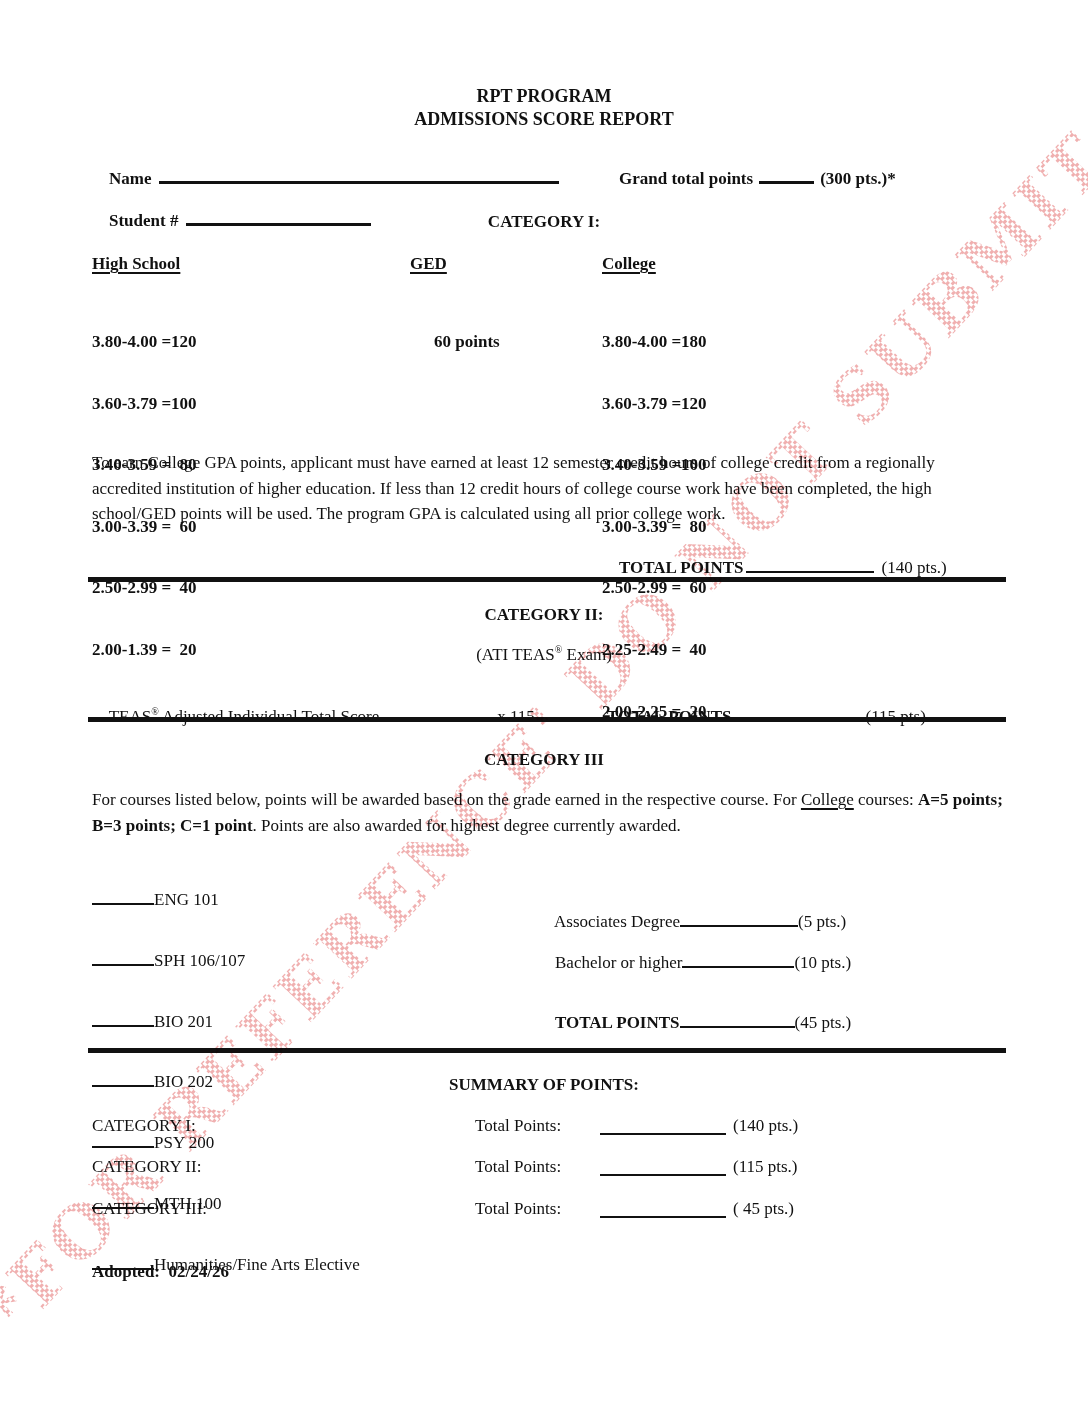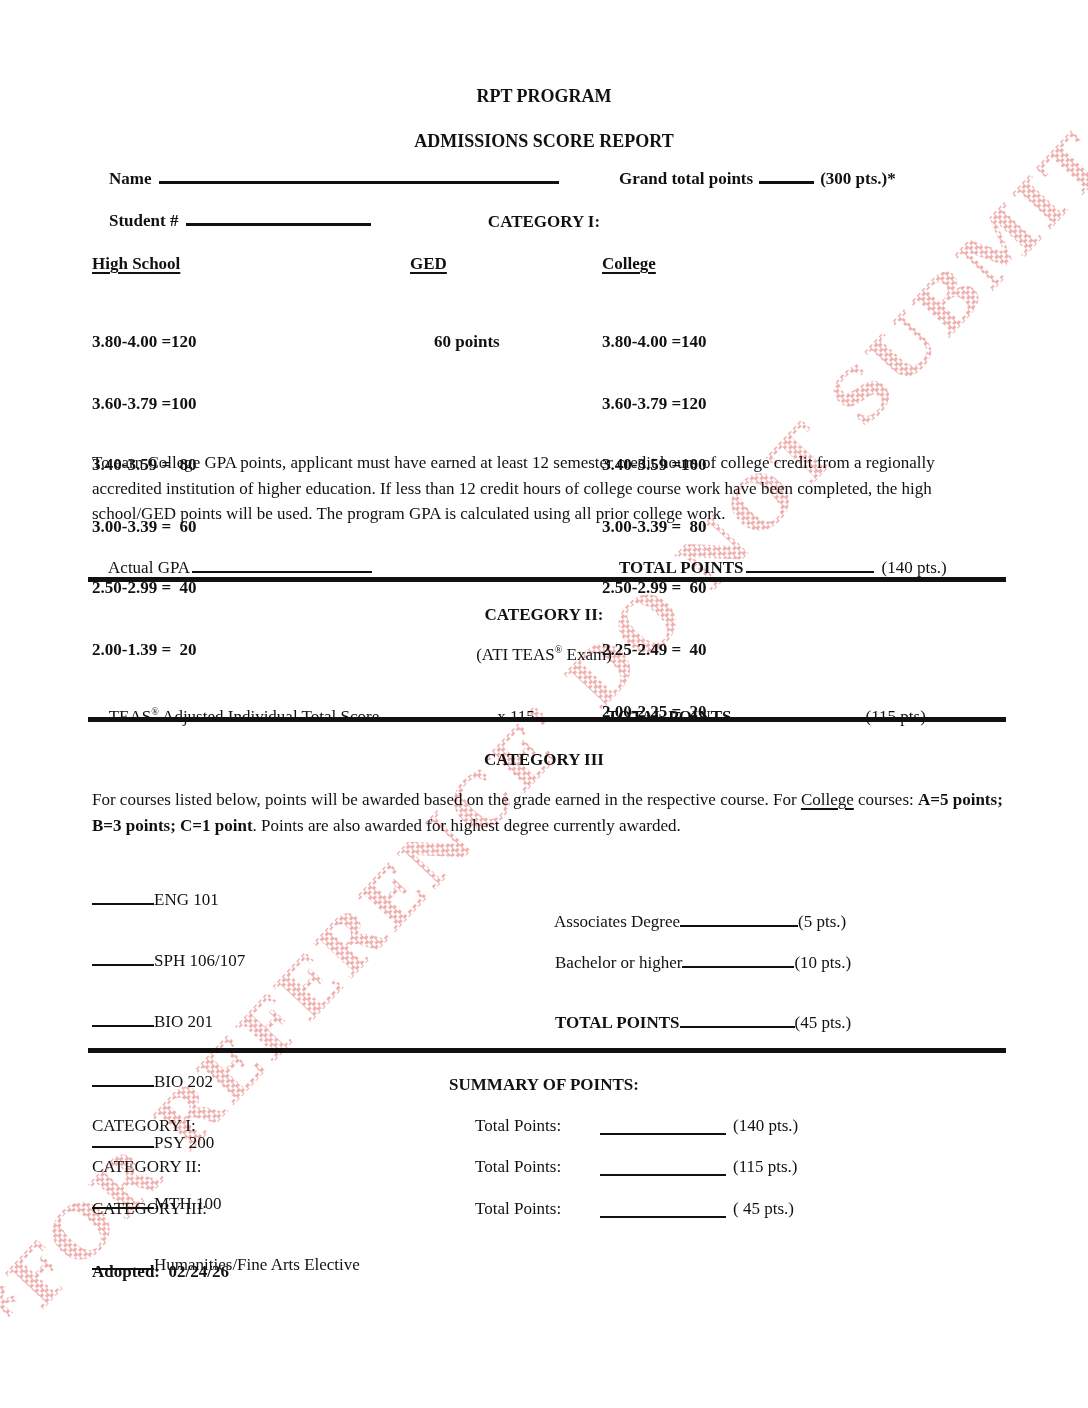--- a/index.html
+++ b/index.html
@@ -39,21 +39,21 @@
   }
 </style>
 </head>
 <body>
 
 <div class="page">
 
   <div class="watermark">*FOR REFERENCE' DO NOT SUBMIT</div>
 
   <div class="abs ctr b" style="top:86px;font-size:18px;">RPT PROGRAM</div>
-  <div class="abs ctr b" style="top:109px;font-size:18px;margin-top:22px;">ADMISSIONS SCORE REPORT</div>
+  <div class="abs ctr b" style="top:109px;font-size:18px;">ADMISSIONS SCORE REPORT</div>
 
   <div class="abs" style="left:92px;top:148px;">
     <span class="b">Name</span><span class="line line3" style="width:400px;margin-left:8px;"></span>
   </div>
   <div class="abs" style="left:602px;top:148px;">
     <span class="b">Grand total points</span><span class="line line3" style="width:55px;margin:0 6px;"></span><span class="b">(300 pts.)*</span>
   </div>
 
   <div class="abs" style="left:92px;top:190px;">
     <span class="b">Student #</span><span class="line line3" style="width:185px;margin-left:8px;"></span>
@@ -70,34 +70,31 @@
     <div>3.60-3.79 =100</div>
     <div>3.40-3.59 =  80</div>
     <div>3.00-3.39 =  60</div>
     <div>2.50-2.99 =  40</div>
     <div>2.00-1.39 =  20</div>
   </div>
   <div class="abs gpa" style="left:410px;top:291px;margin-left:24px;">
     <div>60 points</div>
   </div>
   <div class="abs gpa" style="left:602px;top:291px;">
-    <div>3.80-4.00 =140</div>
+    <div>3.80-4.00 =180</div>
     <div>3.60-3.79 =120</div>
     <div>3.40-3.59 =100</div>
     <div>3.00-3.39 =  80</div>
     <div>2.50-2.99 =  60</div>
     <div>2.25-2.49 =  40</div>
     <div>2.00-2.25 =  20</div>
   </div>
 
   <div class="abs wrap" style="left:92px;top:450px;width:914px;line-height:25.5px;">To earn College GPA points, applicant must have earned at least 12 semester credit hours of college credit from a regionally accredited institution of higher education.  If less than 12 credit hours of college course work have been completed, the high school/GED points will be used. The program GPA is calculated using all prior college work.</div>
 
-  <div class="abs" style="left:92px;top:538px;">
-    <span>Actual GPA</span><span class="line" style="width:180px;margin-left:2px;"></span>
-  </div>
   <div class="abs" style="left:602px;top:538px;">
     <span class="b">TOTAL POINTS</span><span class="line" style="width:128px;margin:0 8px 0 2px;"></span><span>(140 pts.)</span>
   </div>
 
   <div class="rule" style="top:577px;"></div>
 
   <div class="abs ctr b" style="top:605px;">CATEGORY II:</div>
   <div class="abs ctr" style="top:645px;"><span>(ATI TEAS</span><sup class="reg">®</sup><span> Exam)</span></div>
 
   <div class="abs" style="left:92px;top:687px;">

